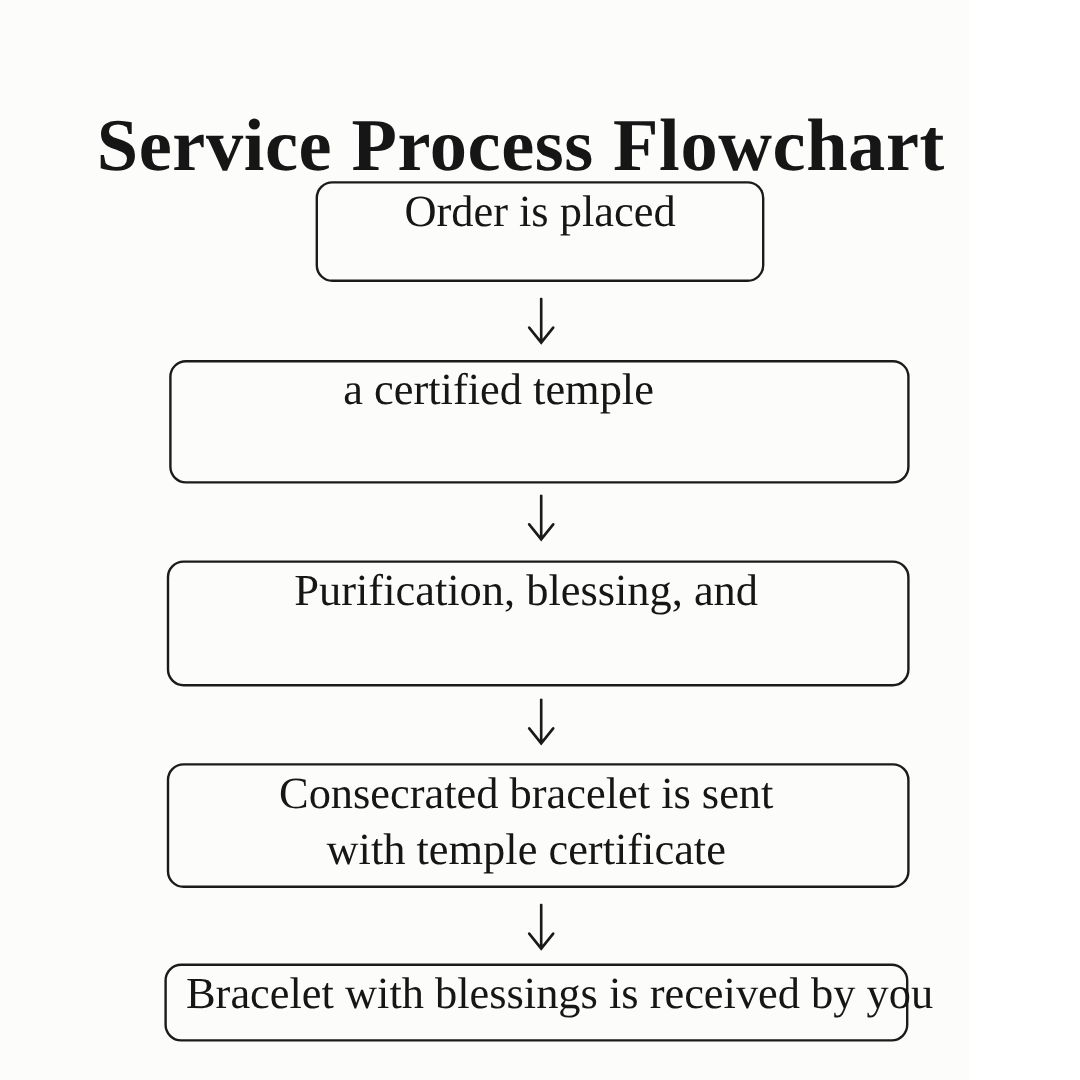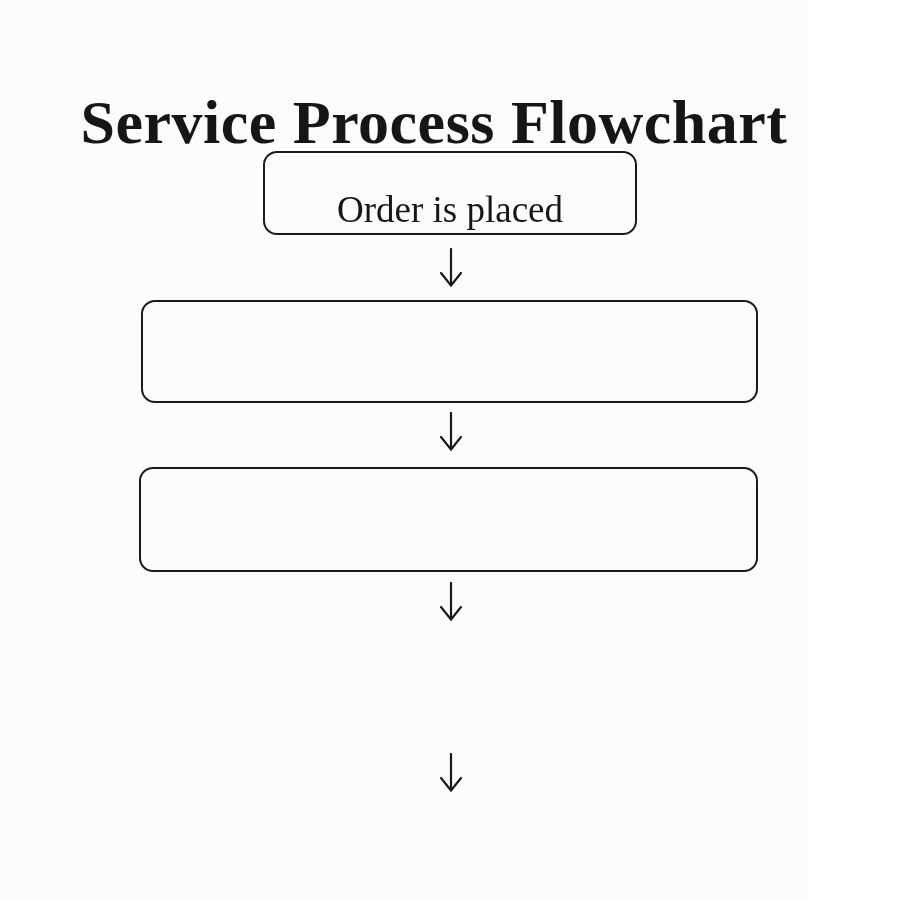--- a/index.html
+++ b/index.html
@@ -26,21 +26,21 @@
     color: #161616;
     transform: translateX(-16px);
     white-space: nowrap;
   }
   .box {
     position: absolute;
     border: 2px solid #1b1b1b;
     border-radius: 14px;
     background: transparent;
     display: flex;
-    align-items: flex-end;
+    align-items: flex-start;
     justify-content: center;
     box-sizing: border-box;
   }
   .box-text {
     font-size: 37px;
     line-height: 1.28;
     text-align: center;
     color: #161616;
   }
   .line { display: block; }
@@ -87,41 +87,54 @@
   </div>
 
   <div class="arrow arrow1">
     <svg width="26" height="40" viewBox="0 0 26 40" xmlns="http://www.w3.org/2000/svg">
       <path d="M13 1 L13 36 M3 25 L13 37.5 L23 25" fill="none" stroke="#1a1a1a" stroke-width="2.2" stroke-linecap="round" stroke-linejoin="miter"></path>
     </svg>
   </div>
 
   <div class="box box2">
     <div class="box-text">
+      <span class="line">a certified temple</span>
     </div>
   </div>
 
   <div class="arrow arrow2">
     <svg width="26" height="40" viewBox="0 0 26 40" xmlns="http://www.w3.org/2000/svg">
       <path d="M13 1 L13 36 M3 25 L13 37.5 L23 25" fill="none" stroke="#1a1a1a" stroke-width="2.2" stroke-linecap="round" stroke-linejoin="miter"></path>
     </svg>
   </div>
 
   <div class="box box3">
     <div class="box-text">
+      <span class="line">Purification, blessing, and</span>
     </div>
   </div>
 
   <div class="arrow arrow3">
     <svg width="26" height="40" viewBox="0 0 26 40" xmlns="http://www.w3.org/2000/svg">
       <path d="M13 1 L13 36 M3 25 L13 37.5 L23 25" fill="none" stroke="#1a1a1a" stroke-width="2.2" stroke-linecap="round" stroke-linejoin="miter"></path>
     </svg>
   </div>
 
+  <div class="box box4">
+    <div class="box-text">
+      <span class="line">Consecrated bracelet is sent</span>
+      <span class="line">with temple certificate</span>
+    </div>
+  </div>
 
   <div class="arrow arrow4">
     <svg width="26" height="40" viewBox="0 0 26 40" xmlns="http://www.w3.org/2000/svg">
       <path d="M13 1 L13 36 M3 25 L13 37.5 L23 25" fill="none" stroke="#1a1a1a" stroke-width="2.2" stroke-linecap="round" stroke-linejoin="miter"></path>
     </svg>
   </div>
 
+  <div class="box box5">
+    <div class="box-text">
+      <span class="line">Bracelet with blessings is received by you</span>
+    </div>
+  </div>
 
 </div>
 
 </body></html>

